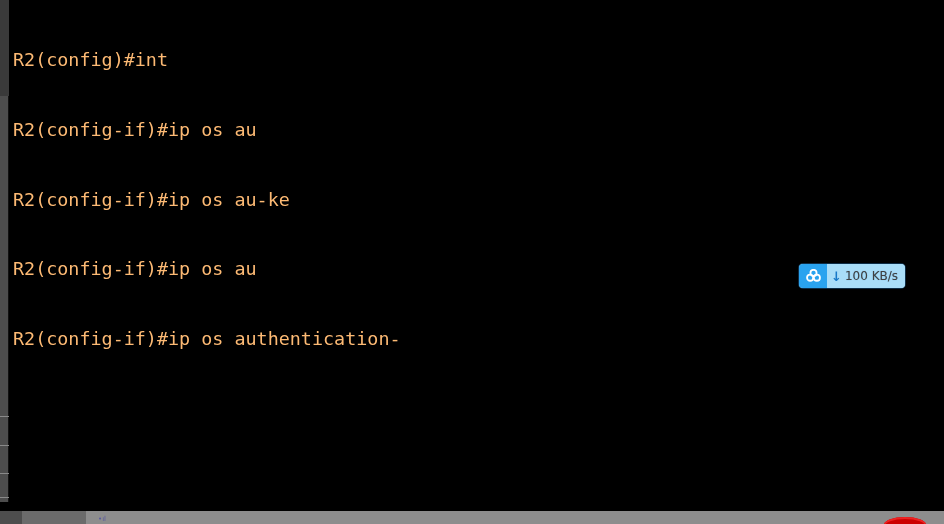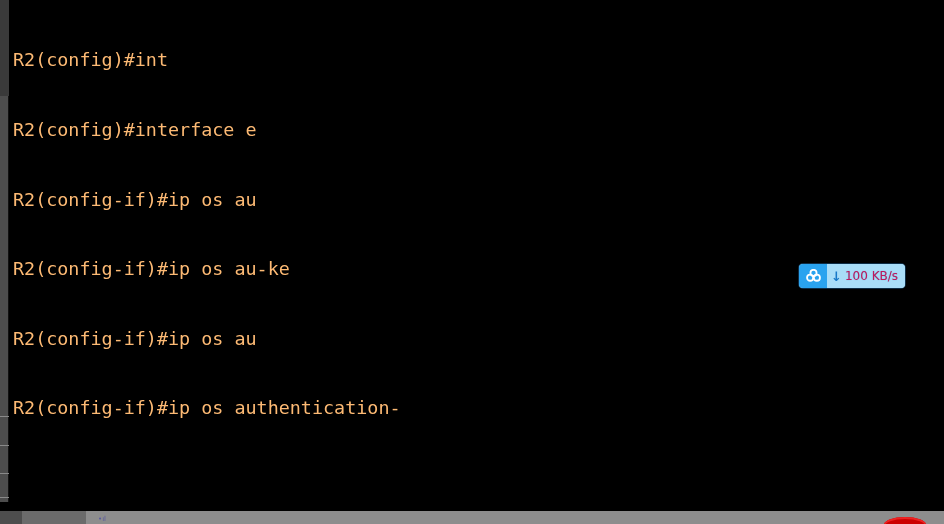--- a/index.html
+++ b/index.html
@@ -146,21 +146,21 @@
     gap: 3px;
     background: #a9ddf8;
   }
   #speed-badge .dl-arrow {
     color: #1878c8;
     font-size: 13px;
     line-height: 13px;
     font-weight: bold;
   }
   #speed-badge .speed-text {
-    color: #be185d;
+    color: #404040;
     font-size: 12px;
     line-height: 13px;
     white-space: nowrap;
     text-shadow: 0 0 1px rgba(20,90,150,0.4);
   }
 </style>
 </head>
 <body>
 
 <div id="screen">
@@ -168,21 +168,20 @@
   <div id="left-rail">
     <div class="rail-dark" style="top:0px;height:96px;"></div>
     <div class="rail-seg" style="top:416px;"></div>
     <div class="rail-seg" style="top:445px;"></div>
     <div class="rail-seg" style="top:473px;"></div>
     <div class="rail-seg" style="top:497px;"></div>
   </div>
 
   <div id="terminal">
     <div class="line">R2(config)#int</div>
-    <div class="line">R2(config)#interface e</div>
     <div class="line">R2(config-if)#ip os au</div>
     <div class="line">R2(config-if)#ip os au-ke</div>
     <div class="line">R2(config-if)#ip os au</div>
     <div class="line">R2(config-if)#ip os authentication-</div>
     
     
     
     
     
     

